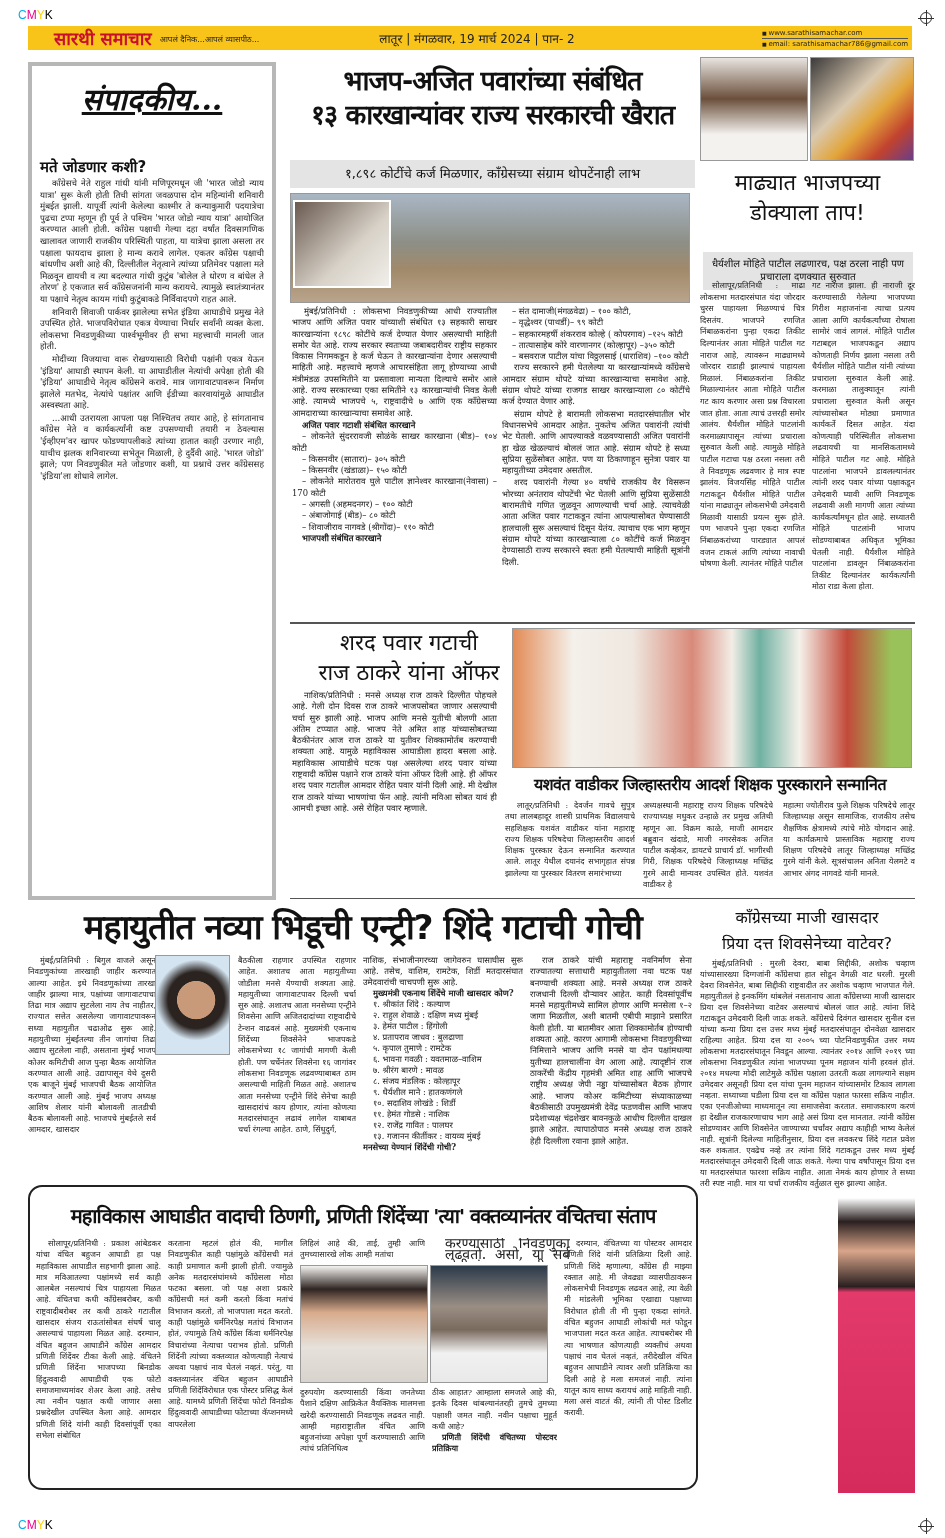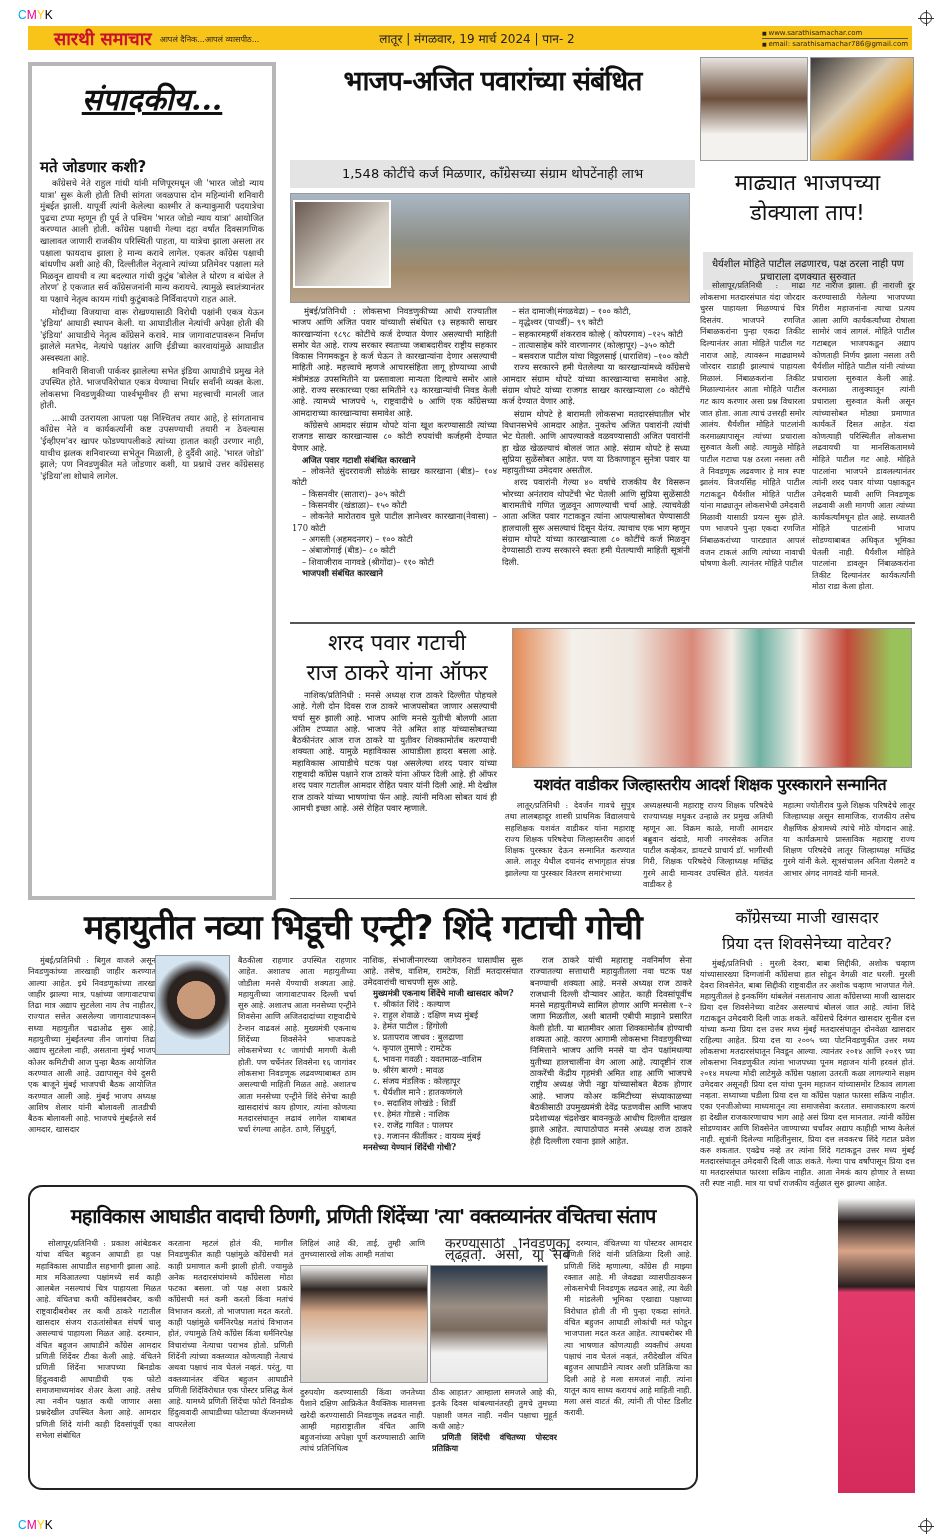--- a/index.html
+++ b/index.html
@@ -54,46 +54,46 @@
     <div style="border-bottom:1px solid #555;">www.sarathisamachar.com</div>
     <div>email: sarathisamachar786@gmail.com</div>
   </div>
 </div>
 
 <div class="abs editorial">
   <div class="ed-title">संपादकीय...</div>
   <div class="ed-head">मते जोडणार कशी?</div>
   <div class="text" style="height:740px; font-size:8.6px; line-height:11.6px;">
     <p>काँग्रेसचे नेते राहुल गांधी यांनी मणिपूरमधून जी 'भारत जोडो न्याय यात्रा' सुरू केली होती तिची सांगता जवळपास दोन महिन्यांनी शनिवारी मुंबईत झाली. यापूर्वी त्यांनी केलेल्या काश्मीर ते कन्याकुमारी पदयात्रेचा पुढचा टप्पा म्हणून ही पूर्व ते पश्चिम 'भारत जोडो न्याय यात्रा' आयोजित करण्यात आली होती. काँग्रेस पक्षाची गेल्या दहा वर्षांत दिवसागणिक खालावत जाणारी राजकीय परिस्थिती पाहता, या यात्रेचा झाला असला तर पक्षाला फायदाच झाला हे मान्य करावे लागेल. एकतर काँग्रेस पक्षाची बांधणीच अशी आहे की, दिल्लीतील नेतृत्वाने त्यांच्या प्रतिमेवर पक्षाला मते मिळवून द्यायची व त्या बदल्यात गांधी कुटुंब 'बोलेल ते धोरण व बांधेल ते तोरण' हे एकजात सर्व काँग्रेसजनांनी मान्य करायचे. त्यामुळे स्वातंत्र्यानंतर या पक्षाचे नेतृत्व कायम गांधी कुटुंबाकडे निर्विवादपणे राहत आले.</p>
+    <p>शनिवारी शिवाजी पार्कवर झालेल्या सभेत इंडिया आघाडीचे प्रमुख नेते उपस्थित होते. भाजपविरोधात एकत्र येण्याचा निर्धार सर्वांनी व्यक्त केला. लोकसभा निवडणुकीच्या पार्श्वभूमीवर ही सभा महत्त्वाची मानली जात होती.</p>
     <p>मोदींच्या विजयाचा वारू रोखण्यासाठी विरोधी पक्षांनी एकत्र येऊन 'इंडिया' आघाडी स्थापन केली. या आघाडीतील नेत्यांची अपेक्षा होती की 'इंडिया' आघाडीचे नेतृत्व काँग्रेसने करावे. मात्र जागावाटपावरून निर्माण झालेले मतभेद, नेत्यांचे पक्षांतर आणि ईडीच्या कारवायांमुळे आघाडीत अस्वस्थता आहे.</p>
-    <p>शनिवारी शिवाजी पार्कवर झालेल्या सभेत इंडिया आघाडीचे प्रमुख नेते उपस्थित होते. भाजपविरोधात एकत्र येण्याचा निर्धार सर्वांनी व्यक्त केला. लोकसभा निवडणुकीच्या पार्श्वभूमीवर ही सभा महत्त्वाची मानली जात होती.</p>
     <p>...आधी उतरायला आपला पक्ष निश्चितच तयार आहे, हे सांगतानाच काँग्रेस नेते व कार्यकर्त्यांनी कष्ट उपसण्याची तयारी न ठेवल्यास 'ईव्हीएम'वर खापर फोडण्यापलीकडे त्यांच्या हातात काही उरणार नाही, याचीच झलक शनिवारच्या सभेतून मिळाली, हे दुर्दैवी आहे. 'भारत जोडो' झाले; पण निवडणुकीत मते जोडणार कशी, या प्रश्नाचे उत्तर काँग्रेससह 'इंडिया'ला शोधावे लागेल.</p>
   </div>
 </div>
 
 <div class="abs h1" style="left:290px; top:64px; width:405px; font-size:27px; line-height:34px;">
   <div>भाजप-अजित पवारांच्या संबंधित</div>
-</div>
-<div class="abs subbar" style="left:290px; top:160px; width:405px; height:28px; font-size:13px; line-height:28px;">1,548 कोटींचे कर्ज मिळणार, काँग्रेसच्या संग्राम थोपटेंनाही लाभ</div>
+  <div>१३ कारखान्यांवर राज्य सरकारची खैरात</div>
+</div>
+<div class="abs subbar" style="left:290px; top:160px; width:405px; height:28px; font-size:13px; line-height:28px;">१,८९८ कोटींचे कर्ज मिळणार, काँग्रेसच्या संग्राम थोपटेंनाही लाभ</div>
 
 <div class="abs photo" style="left:290px; top:193px; width:400px; height:110px; background: linear-gradient(180deg,#a9b6c4 0%,#8d8f86 45%,#a1896a 70%,#b9a58c 100%);"></div>
 <div class="abs photo" style="left:293px; top:200px; width:98px; height:88px; border:2px solid #fff; background: linear-gradient(135deg,#6a5a50,#d8d2c8 60%,#f1efea);"></div>
 
 <div class="abs text" style="left:292px; top:306px; width:205px; height:310px;">
   <p>मुंबई/प्रतिनिधी : लोकसभा निवडणुकीच्या आधी राज्यातील भाजप आणि अजित पवार यांच्याशी संबंधित १३ सहकारी साखर कारखान्यांना १८९८ कोटींचे कर्ज देण्यात येणार असल्याची माहिती समोर येत आहे. राज्य सरकार स्वतःच्या जबाबदारीवर राष्ट्रीय सहकार विकास निगमकडून हे कर्ज घेऊन ते कारखान्यांना देणार असल्याची माहिती आहे. महत्त्वाचे म्हणजे आचारसंहिता लागू होण्याच्या आधी मंत्रीमंडळ उपसमितीने या प्रस्तावाला मान्यता दिल्याचे समोर आले आहे. राज्य सरकारच्या एका समितीने १३ कारखान्यांची निवड केली आहे. त्यामध्ये भाजपचे ५, राष्ट्रवादीचे ७ आणि एक काँग्रेसच्या आमदाराच्या कारखान्याचा समावेश आहे.</p>
-  <p>काँग्रेसचे आमदार संग्राम थोपटे यांना खूश करण्यासाठी त्यांच्या राजगड साखर कारखान्यास ८० कोटी रुपयांची कर्जहमी देण्यात येणार आहे.</p>
   <div style="text-indent:10px;"><b>अजित पवार गटाशी संबंधित कारखाने</b></div>
   <div class="list-line">– लोकनेते सुंदररावजी सोळंके साखर कारखाना (बीड)– १०४ कोटी</div>
   <div class="list-line">– किसनवीर (सातारा)– ३०५ कोटी</div>
   <div class="list-line">– किसनवीर (खंडाळा)– १५० कोटी</div>
   <div class="list-line">– लोकनेते मारोतराव घुले पाटील ज्ञानेश्वर कारखाना(नेवासा) – 170 कोटी</div>
   <div class="list-line">– अगस्ती (अहमदनगर) – १०० कोटी</div>
   <div class="list-line">– अंबाजोगाई (बीड)– ८० कोटी</div>
   <div class="list-line">– शिवाजीराव नागवडे (श्रीगोंदा)– ११० कोटी</div>
-  <div style="text-indent:10px;"><b>भाजपशी संबंधित कारखाने</b></div>
+  <div style="text-indent:10px;font-family:Liberation Serif, serif;"><b>भाजपशी संबंधित कारखाने</b></div>
 </div>
 <div class="abs text" style="left:502px; top:306px; width:188px; height:310px;">
   <div class="list-line">– संत दामाजी(मंगळवेढा) – १०० कोटी,</div>
   <div class="list-line">– वृद्धेश्वर (पाथर्डी)– ९९ कोटी</div>
   <div class="list-line">– सहकारमहर्षी शंकरराव कोल्हे ( कोपरगाव) –१२५ कोटी</div>
   <div class="list-line">– तात्यासाहेब कोरे वारणानगर (कोल्हापूर) –३५० कोटी</div>
   <div class="list-line">– बसवराज पाटील यांचा विठ्ठलसाई (धाराशिव) –१०० कोटी</div>
   <p>राज्य सरकारने हमी घेतलेल्या या कारखान्यांमध्ये काँग्रेसचे आमदार संग्राम थोपटे यांच्या कारखान्याचा समावेश आहे. संग्राम थोपटे यांच्या राजगड साखर कारखान्याला ८० कोटींचे कर्ज देण्यात येणार आहे.</p>
   <p>संग्राम थोपटे हे बारामती लोकसभा मतदारसंघातील भोर विधानसभेचे आमदार आहेत. नुकतेच अजित पवारांनी त्यांची भेट घेतली. आणि आपल्याकडे वळवण्यासाठी अजित पवारांनी हा खेळ खेळल्याचं बोललं जात आहे. संग्राम थोपटे हे सध्या सुप्रिया सुळेंसोबत आहेत. पण या ठिकाणाहून सुनेत्रा पवार या महायुतीच्या उमेदवार असतील.</p>
   <p>शरद पवारांनी गेल्या ४० वर्षांचे राजकीय वैर विसरून भोरच्या अनंतराव थोपटेंची भेट घेतली आणि सुप्रिया सुळेंसाठी बारामतीचे गणित जुळवून आणल्याची चर्चा आहे. त्याचवेळी आता अजित पवार गटाकडून त्यांना आपल्यासोबत घेण्यासाठी हालचाली सुरू असल्याचं दिसून येतंय. त्याचाच एक भाग म्हणून संग्राम थोपटे यांच्या कारखान्याला ८० कोटींचे कर्ज मिळवून देण्यासाठी राज्य सरकारने स्वतः हमी घेतल्याची माहिती सूत्रांनी दिली.</p>
@@ -105,21 +105,21 @@
 <div class="abs subbar" style="left:703px; top:236px; width:210px; height:38px; font-size:10px; line-height:13px; padding-top:5px;margin-top:16px;">धैर्यशील मोहिते पाटील लढणारच, पक्ष ठरला नाही पण प्रचाराला दणक्यात सुरुवात</div>
 <div class="abs text" style="left:700px; top:280px; width:105px; height:335px; font-size:8px; line-height:11.6px;">
   <p>सोलापूर/प्रतिनिधी : माढा लोकसभा मतदारसंघात यंदा जोरदार चुरस पाहायला मिळण्याचं चित्र दिसतंय. भाजपने रणजित निंबाळकरांना पुन्हा एकदा तिकीट दिल्यानंतर आता मोहिते पाटील गट नाराज आहे, त्यावरून माढ्यामध्ये जोरदार राडाही झाल्याचं पाहायला मिळालं. निंबाळकरांना तिकीट मिळाल्यानंतर आता मोहिते पाटील गट काय करणार असा प्रश्न विचारला जात होता. आता त्याचं उत्तरही समोर आलंय. धैर्यशील मोहिते पाटलांनी करमाळ्यापासून त्यांच्या प्रचाराला सुरुवात केली आहे. त्यामुळे मोहिते पाटील गटाचा पक्ष ठरला नसला तरी ते निवडणूक लढवणार हे मात्र स्पष्ट झालंय. विजयसिंह मोहिते पाटील गटाकडून धैर्यशील मोहिते पाटील यांना माढ्यातून लोकसभेची उमेदवारी मिळावी यासाठी प्रयत्न सुरू होते. पण भाजपने पुन्हा एकदा रणजित निंबाळकरांच्या पारड्यात आपलं वजन टाकलं आणि त्यांच्या नावाची घोषणा केली. त्यानंतर मोहिते पाटील</p>
 </div>
 <div class="abs text" style="left:812px; top:280px; width:103px; height:335px; font-size:8px; line-height:11.6px;">
   <div>गट नाराज झाला. ही नाराजी दूर करण्यासाठी गेलेल्या भाजपच्या गिरीश महाजनांना त्याचा प्रत्यय आला आणि कार्यकर्त्यांच्या रोषाला सामोरं जावं लागलं. मोहिते पाटील गटाबद्दल भाजपकडून अद्याप कोणताही निर्णय झाला नसला तरी धैर्यशील मोहिते पाटील यांनी त्यांच्या प्रचाराला सुरुवात केली आहे. करमाळा तालुक्यातून त्यांनी प्रचाराला सुरुवात केली असून त्यांच्यासोबत मोठ्या प्रमाणात कार्यकर्ते दिसत आहेत. यंदा कोणत्याही परिस्थितीत लोकसभा लढवायची या मानसिकतामध्ये मोहिते पाटील गट आहे. मोहिते पाटलांना भाजपने डावलल्यानंतर त्यांनी शरद पवार यांच्या पक्षाकडून उमेदवारी घ्यावी आणि निवडणूक लढवावी अशी मागणी आता त्यांच्या कार्यकर्त्यांमधून होत आहे. सध्यातरी मोहिते पाटलांनी भाजप सोडण्याबाबत अधिकृत भूमिका घेतली नाही. धैर्यशील मोहिते पाटलांना डावलून निंबाळकरांना तिकीट दिल्यानंतर कार्यकर्त्यांनी मोठा राडा केला होता.</div>
 </div>
 
 <div class="rule" style="left:290px; top:622px; width:625px;"></div>
 
-<div class="abs h1" style="left:292px; top:628px; width:210px; font-size:22px; line-height:30px; font-weight:normal; letter-spacing:0;">
+<div class="abs h1" style="left:304px; top:628px; width:210px; font-size:22px; line-height:30px; font-weight:normal; letter-spacing:0;">
   <div>शरद पवार गटाची</div>
   <div>राज ठाकरे यांना ऑफर</div>
 </div>
 <div class="abs text" style="left:292px; top:690px; width:205px; height:200px;">
   <p>नाशिक/प्रतिनिधी : मनसे अध्यक्ष राज ठाकरे दिल्लीत पोहचले आहे. गेली दोन दिवस राज ठाकरे भाजपसोबत जाणार असल्याची चर्चा सुरु झाली आहे. भाजप आणि मनसे युतीची बोलणी आता अंतिम टप्प्यात आहे. भाजप नेते अमित शाह यांच्यासोबतच्या बैठकीनंतर आज राज ठाकरे या युतीवर शिक्कामोर्तब करण्याची शक्यता आहे. यामुळे महाविकास आघाडीला हादरा बसला आहे. महाविकास आघाडीचे घटक पक्ष असलेल्या शरद पवार यांच्या राष्ट्रवादी काँग्रेस पक्षाने राज ठाकरे यांना ऑफर दिली आहे. ही ऑफर शरद पवार गटातील आमदार रोहित पवार यांनी दिली आहे. मी देखील राज ठाकरे यांच्या भाषणांचा फॅन आहे. त्यांनी मविआ सोबत यावं ही आमची इच्छा आहे. असे रोहित पवार म्हणाले.</p>
 </div>
 
 <div class="abs photo" style="left:512px; top:628px; width:400px; height:140px; background: linear-gradient(90deg,#e38a55 0%,#f4f0ea 15%,#efe8e0 30%,#d98a7a 45%,#f2ede6 55%,#6fb1a2 62%,#f5f1ea 72%,#c24a3a 84%,#9ac25a 95%);"></div>
 <div class="abs h1" style="left:505px; top:773px; width:410px; font-size:16px; line-height:24px; letter-spacing:-0.5px;">यशवंत वाडीकर जिल्हास्तरीय आदर्श शिक्षक पुरस्काराने सन्मानित</div>
 <div class="abs text" style="left:505px; top:800px; width:130px; height:92px; font-size:8px;">

